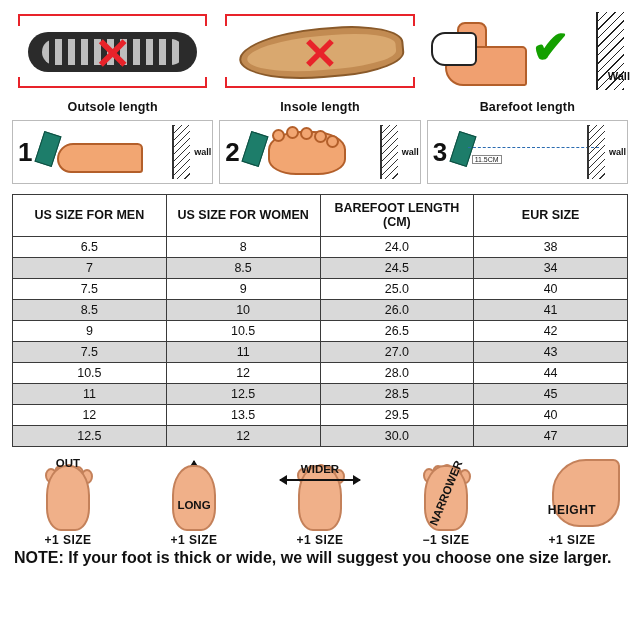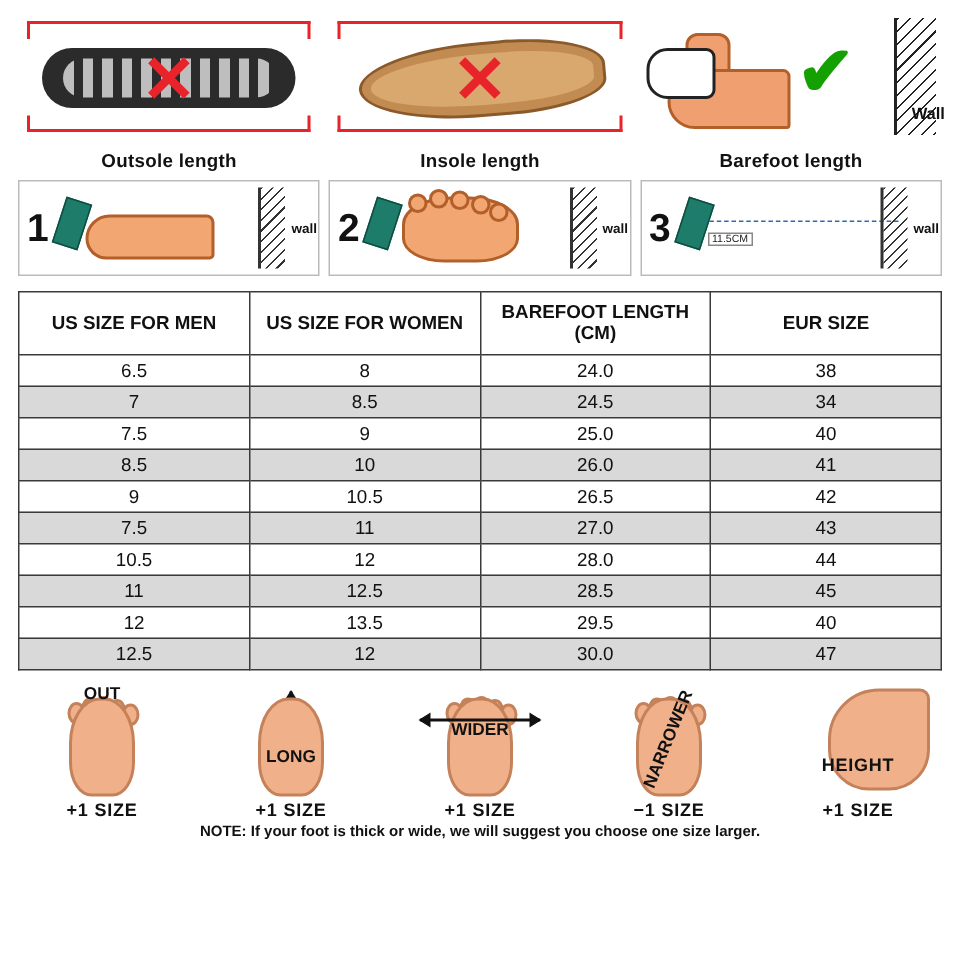--- a/index.html
+++ b/index.html
@@ -66,21 +66,21 @@
   .ftoes{position:absolute;left:50%;bottom:62px;transform:translateX(-50%);width:46px;height:12px;}
   .ftoes i{position:absolute;bottom:0;width:8px;height:11px;background:#f0b089;border:2px solid #c4815a;border-radius:50%;display:block;}
   .flabel{position:absolute;bottom:-2px;left:0;right:0;text-align:center;font-size:12px;font-weight:bold;letter-spacing:.5px;}
   .ftag{position:absolute;top:4px;left:0;right:0;text-align:center;font-size:11.5px;font-weight:bold;}
   .ftag.rot{transform:rotate(-68deg);top:34px;}
   .arrow-up{position:absolute;left:50%;top:8px;width:2px;height:46px;background:#111;transform:translateX(-50%);}
   .arrow-up:before{content:"";position:absolute;top:-1px;left:-4px;border-left:5px solid transparent;border-right:5px solid transparent;border-bottom:8px solid #111;}
   .arrow-h{position:absolute;left:14px;right:14px;top:26px;height:2px;background:#111;}
   .arrow-h:before{content:"";position:absolute;left:-1px;top:-4px;border-top:5px solid transparent;border-bottom:5px solid transparent;border-right:8px solid #111;}
   .arrow-h:after{content:"";position:absolute;right:-1px;top:-4px;border-top:5px solid transparent;border-bottom:5px solid transparent;border-left:8px solid #111;}
-  .note{text-align:center;font-size:10px;font-weight:bold;padding:4px 0 6px 0;}
+  .note{font-size:16px;font-weight:bold;padding:4px 0 6px 0;}
   .foot-profile{position:absolute;right:6px;bottom:18px;width:64px;height:64px;background:#f0b089;border:2px solid #c4815a;border-radius:50% 10% 40% 40%;}
 </style>
 </head>
 <body>
 
 <div class="page">
 
   <div class="top-row">
 
     <div class="top-cell">
@@ -252,21 +252,21 @@
       <div class="fcell">
         <div class="ftoes">
           <i style="left:0;"></i>
             <i style="left:9px;bottom:3px;"></i>
             <i style="left:18px;bottom:4px;"></i>
             <i style="left:27px;bottom:2px;"></i>
             <i style="left:36px;bottom:-1px;"></i>
         </div>
         <div class="fshape"></div>
         <div class="arrow-h"></div>
-        <div class="ftag" style="top:28px;">WIDER</div>
+        <div class="ftag" style="top:10px;">WIDER</div>
         <div class="flabel">+1 SIZE</div>
       </div>
 
       <div class="fcell">
         <div class="ftoes">
           <i style="left:0;"></i>
             <i style="left:9px;bottom:3px;"></i>
             <i style="left:18px;bottom:4px;"></i>
             <i style="left:27px;bottom:2px;"></i>
             <i style="left:36px;bottom:-1px;"></i>

